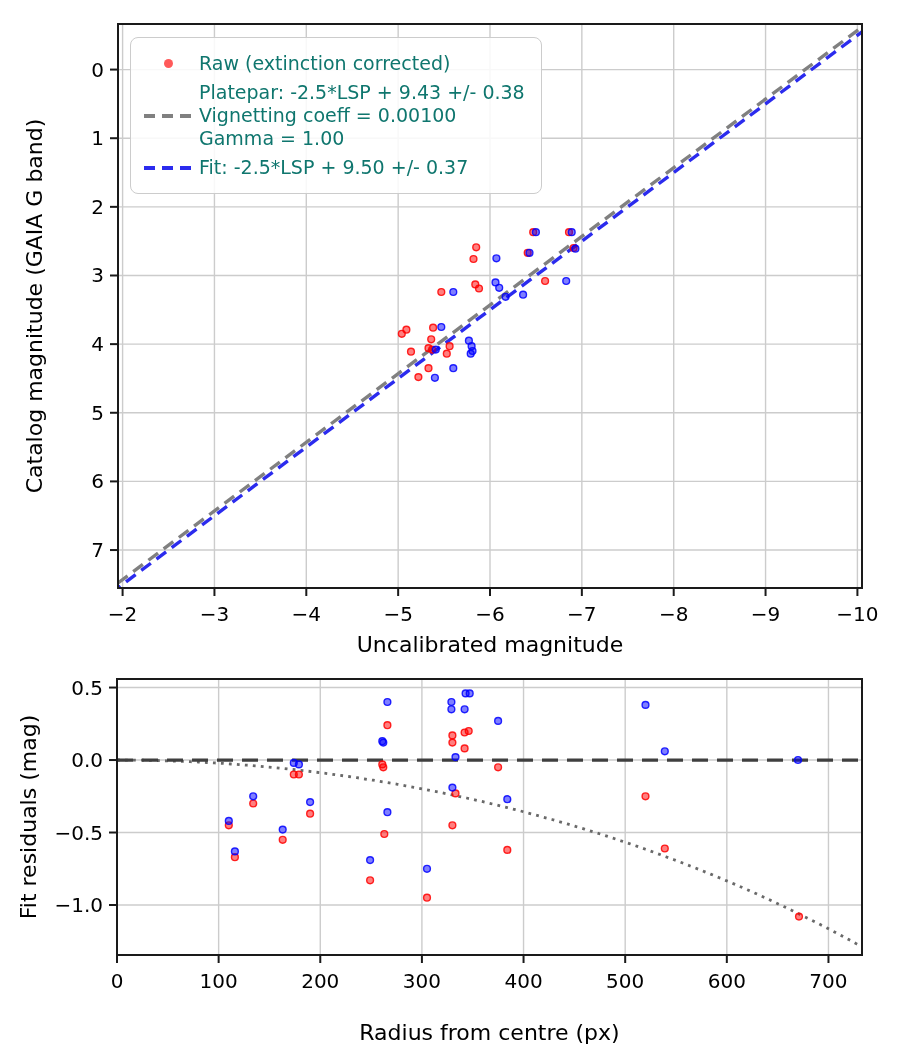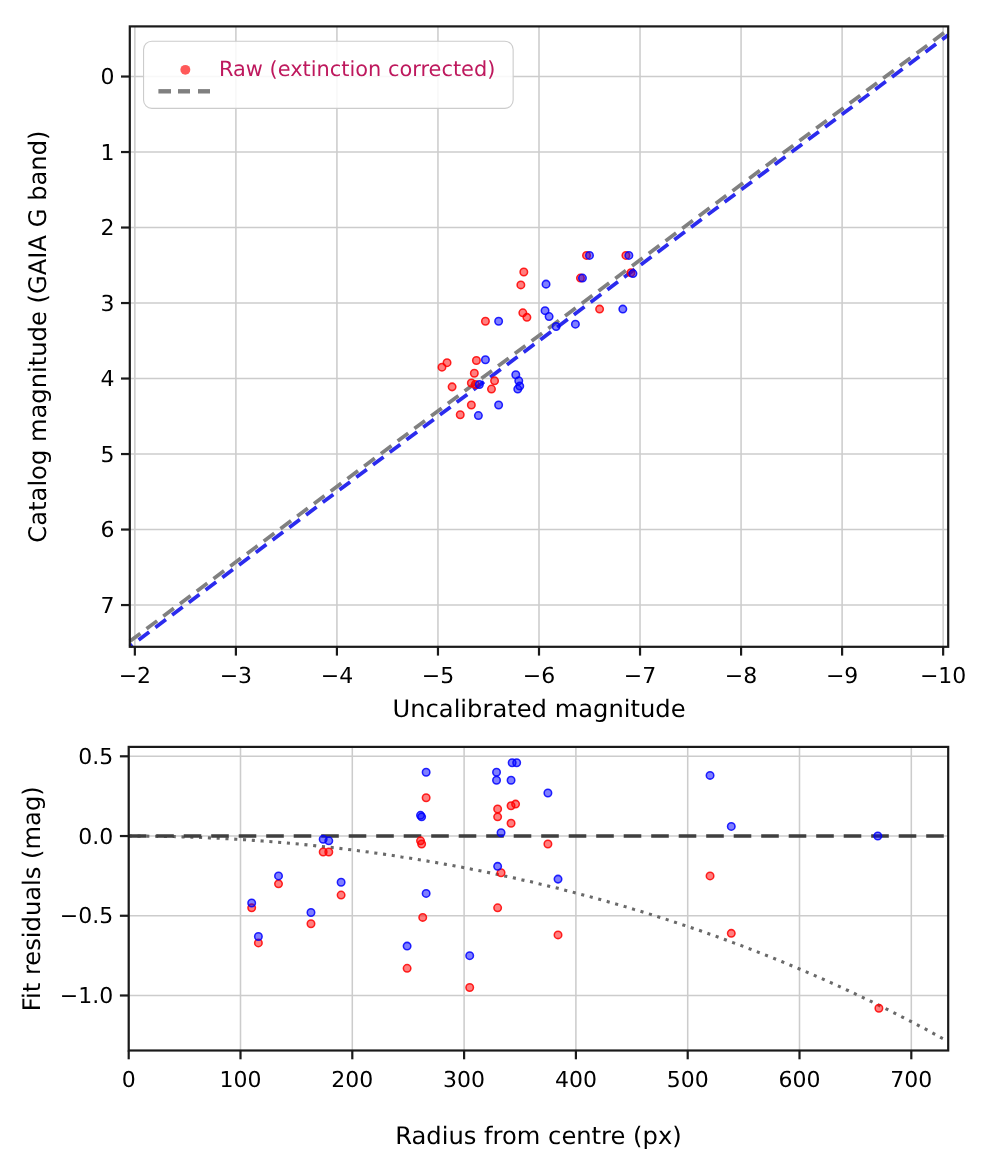--- a/index.html
+++ b/index.html
@@ -6,21 +6,21 @@
   .figure{
     position:relative;width:900px;height:1050px;background:#ffffff;
     font-family:"DejaVu Sans",sans-serif;overflow:hidden;
   }
   .figure svg{position:absolute;left:0;top:0;}
   .legend{
     position:absolute;left:130px;top:37px;z-index:5;
     background:rgba(255,255,255,0.85);
     border:1.5px solid #cccccc;border-radius:8px;
     padding:8px 16px 8px 6px;
-    font-size:19px;color:#be185d;
+    font-size:19px;color:#0f766e;
   }
   .lg-entry{display:flex;align-items:center;margin:5px 0;}
   .lg-entry.block{align-items:center;}
   .lg-marker{width:62px;flex:0 0 62px;display:flex;justify-content:center;align-items:center;}
   .lg-dot{width:9px;height:9px;border-radius:50%;opacity:0.65;}
   .lg-dash{width:48px;height:4px;}
   .lg-label{white-space:nowrap;line-height:25px;}
   .lg-lines div{white-space:nowrap;line-height:23px;}
 </style>
 </head>
@@ -241,15 +241,26 @@
     <div class="lg-entry">
       <span class="lg-marker">
         <span class="lg-dot" style="background-color: rgb(255, 0, 0);"></span>
       </span>
       <span class="lg-label">Raw (extinction corrected)</span>
     </div>
     <div class="lg-entry block">
       <span class="lg-marker">
         <span class="lg-dash" style="background: repeating-linear-gradient(90deg, rgb(128, 128, 128) 0px, rgb(128, 128, 128) 11px, transparent 11px, transparent 18px);"></span>
       </span>
+      <span class="lg-lines">
+        <div>Platepar: -2.5*LSP + 9.43 +/- 0.38</div>
+        <div>Vignetting coeff = 0.00100</div>
+        <div>Gamma = 1.00</div>
+      </span>
+    </div>
+    <div class="lg-entry">
+      <span class="lg-marker">
+        <span class="lg-dash" style="background: repeating-linear-gradient(90deg, rgb(43, 43, 238) 0px, rgb(43, 43, 238) 11px, transparent 11px, transparent 18px);"></span>
+      </span>
+      <span class="lg-label">Fit: -2.5*LSP + 9.50 +/- 0.37</span>
     </div>
   </div>
 </div>
 
 </body></html>

